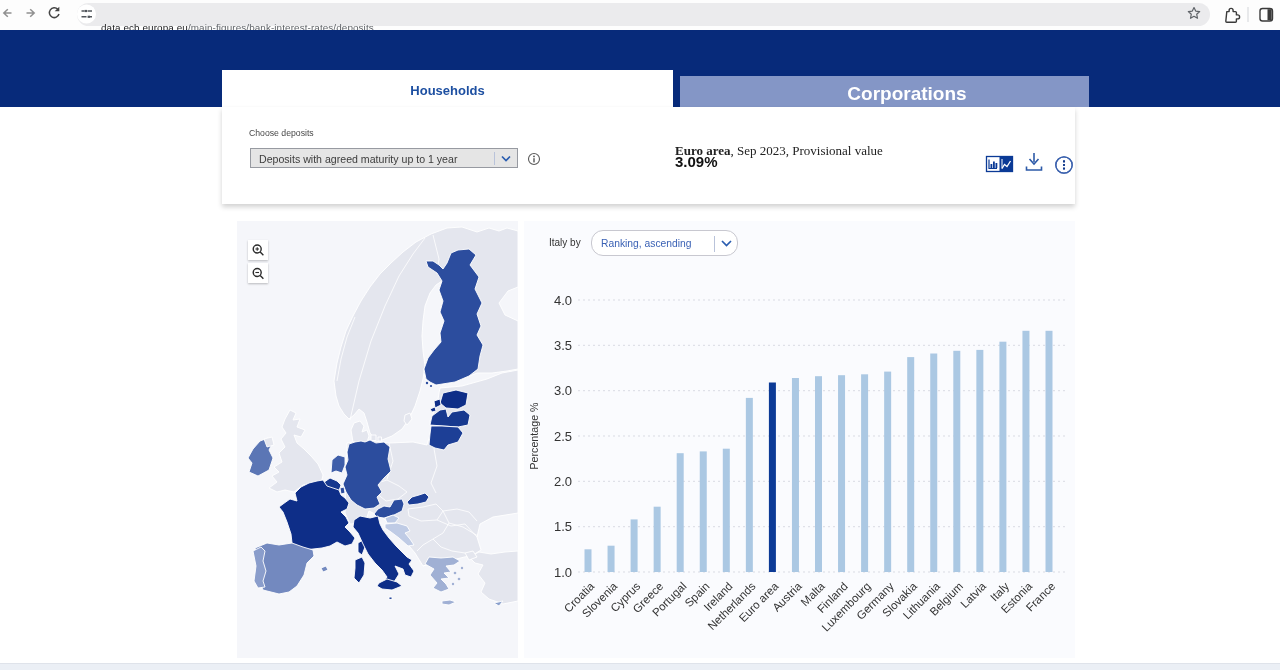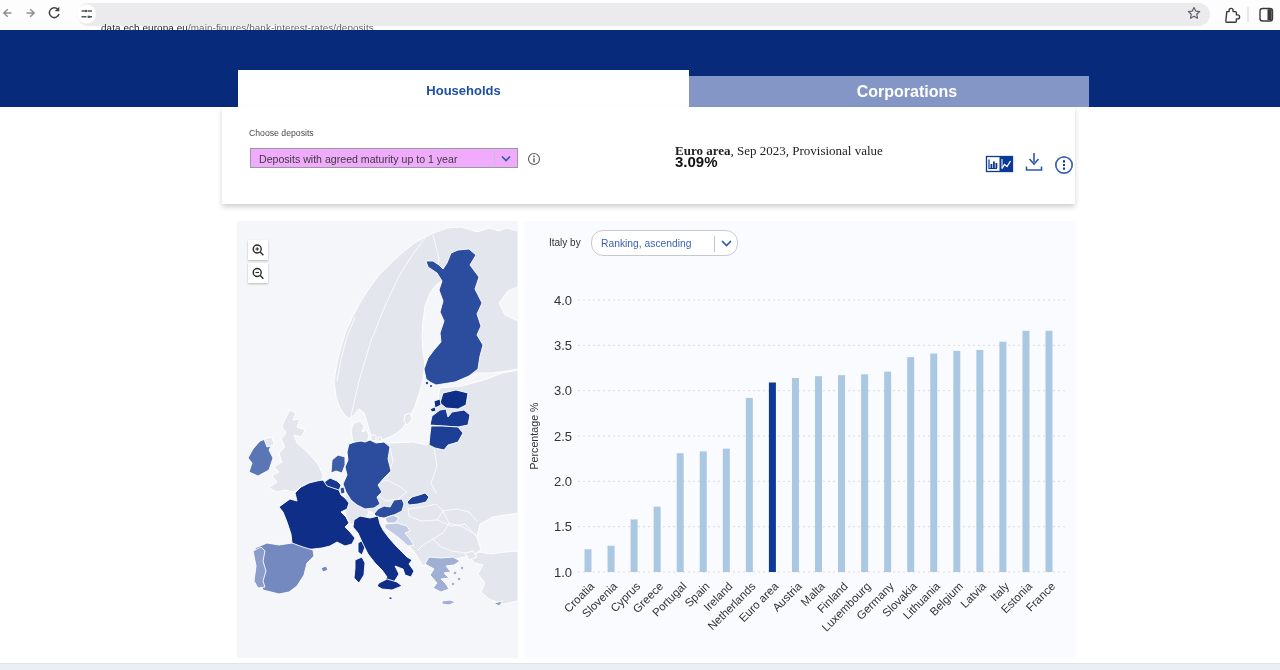--- a/index.html
+++ b/index.html
@@ -6,29 +6,29 @@
   html,body { width:1280px; height:670px; overflow:hidden; background:#fff;
     font-family:"Liberation Sans", sans-serif; }
   .abs { position:absolute; }
   
   #chrome { position:absolute; left:0; top:0; width:1280px; height:30px; background:#fdfdfd; }
   #pill { position:absolute; left:77px; top:3px; width:1133px; height:23px; border-radius:12px; background:#ebebed; }
   #urltext { position:absolute; left:101px; top:22px; font-size:9.9px; color:#5f6368; letter-spacing:0.1px; }
   #urltext b { color:#202124; font-weight:normal; }
   
   #band { position:absolute; left:0; top:30px; width:1280px; height:77px; background:#072a7a; }
-  #tabwhite { position:absolute; left:238px; top:70px; width:451px; height:40px; background:#fff; }
+  #tabwhite { position:absolute; left:222px; top:70px; width:451px; height:40px; background:#fff; }
   #tabwhite span { position:absolute; left:0; top:13px; width:451px; text-align:center; font-size:13px; font-weight:bold; color:#1d4fa1; }
   #tabblue { position:absolute; left:680px; top:76px; width:409px; height:31px; background:#8496c6; }
-  #tabblue span { position:absolute; left:0; top:7px; width:454px; text-align:center; font-size:16px; font-weight:bold; color:#fff; }
+  #tabblue span { position:absolute; left:0; top:7px; width:454px; text-align:center; font-size:19px; font-weight:bold; color:#fff; }
   
   #card { position:absolute; left:222px; top:107px; width:853px; height:97px; background:#fff;
     box-shadow:0 3px 5px rgba(0,0,0,0.18); }
   #lblind { position:absolute; left:249px; top:128px; font-size:8.7px; color:#484848; }
-  #selbox { position:absolute; left:250px; top:148px; width:268px; height:20px; border:1px solid #979aa1; background:#f0abfc; }
+  #selbox { position:absolute; left:250px; top:148px; width:268px; height:20px; border:1px solid #979aa1; background:#e5e5e5; }
   #selbox .t { position:absolute; left:8px; top:4px; font-size:10.6px; color:#3c3c3c; }
   #selbox .sep { position:absolute; left:243px; top:3px; width:1px; height:13px; background:#b9c3da; }
   #eurolbl { position:absolute; left:675px; top:143px; font-size:13px; color:#222;font-family:Liberation Serif, serif; }
   #eurolbl b { font-weight:bold; }
   #euroval { position:absolute; left:675px; top:153px; font-size:15px; font-weight:bold; color:#111; }
   
   #mappanel { position:absolute; left:237px; top:221px; width:281px; height:437px; background:#f5f6fa; }
   #chartpanel { position:absolute; left:524px; top:221px; width:551px; height:437px; background:#fafbfe; }
   #footerline { position:absolute; left:0; top:663px; width:1280px; height:1px; background:#dfe3ea; }
   #footerstrip { position:absolute; left:0; top:664px; width:1280px; height:6px; background:#ebeff5; }

